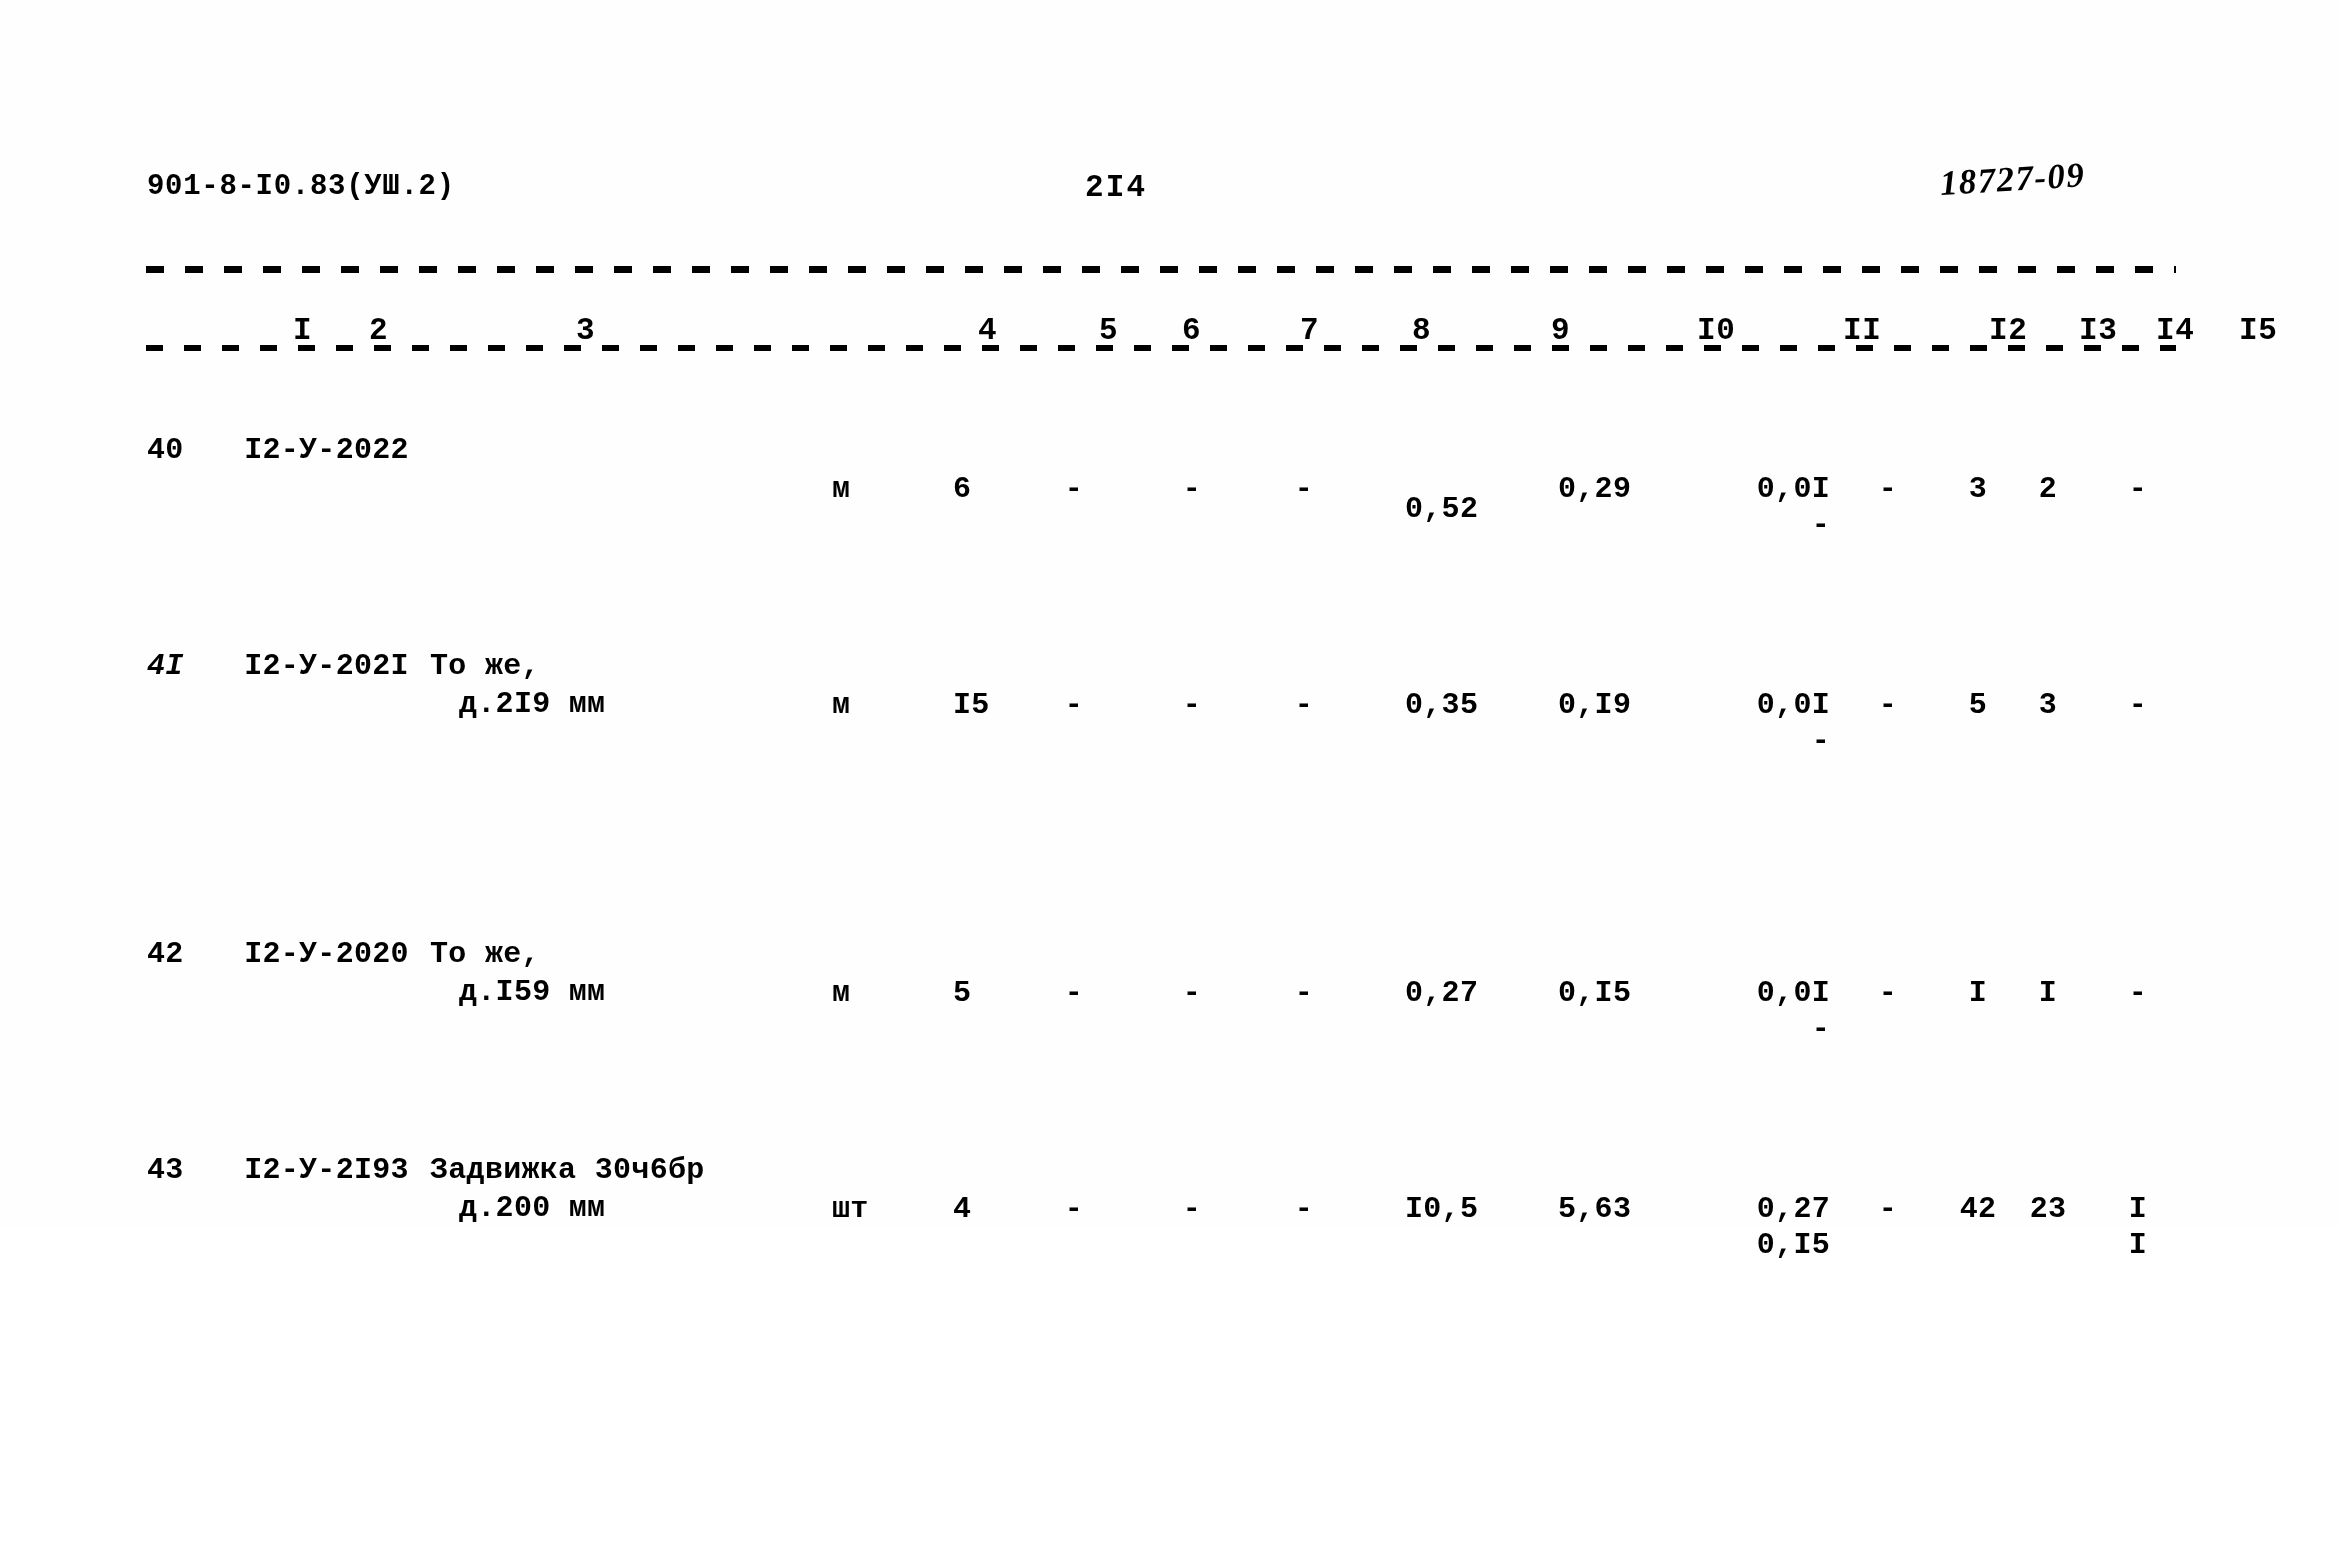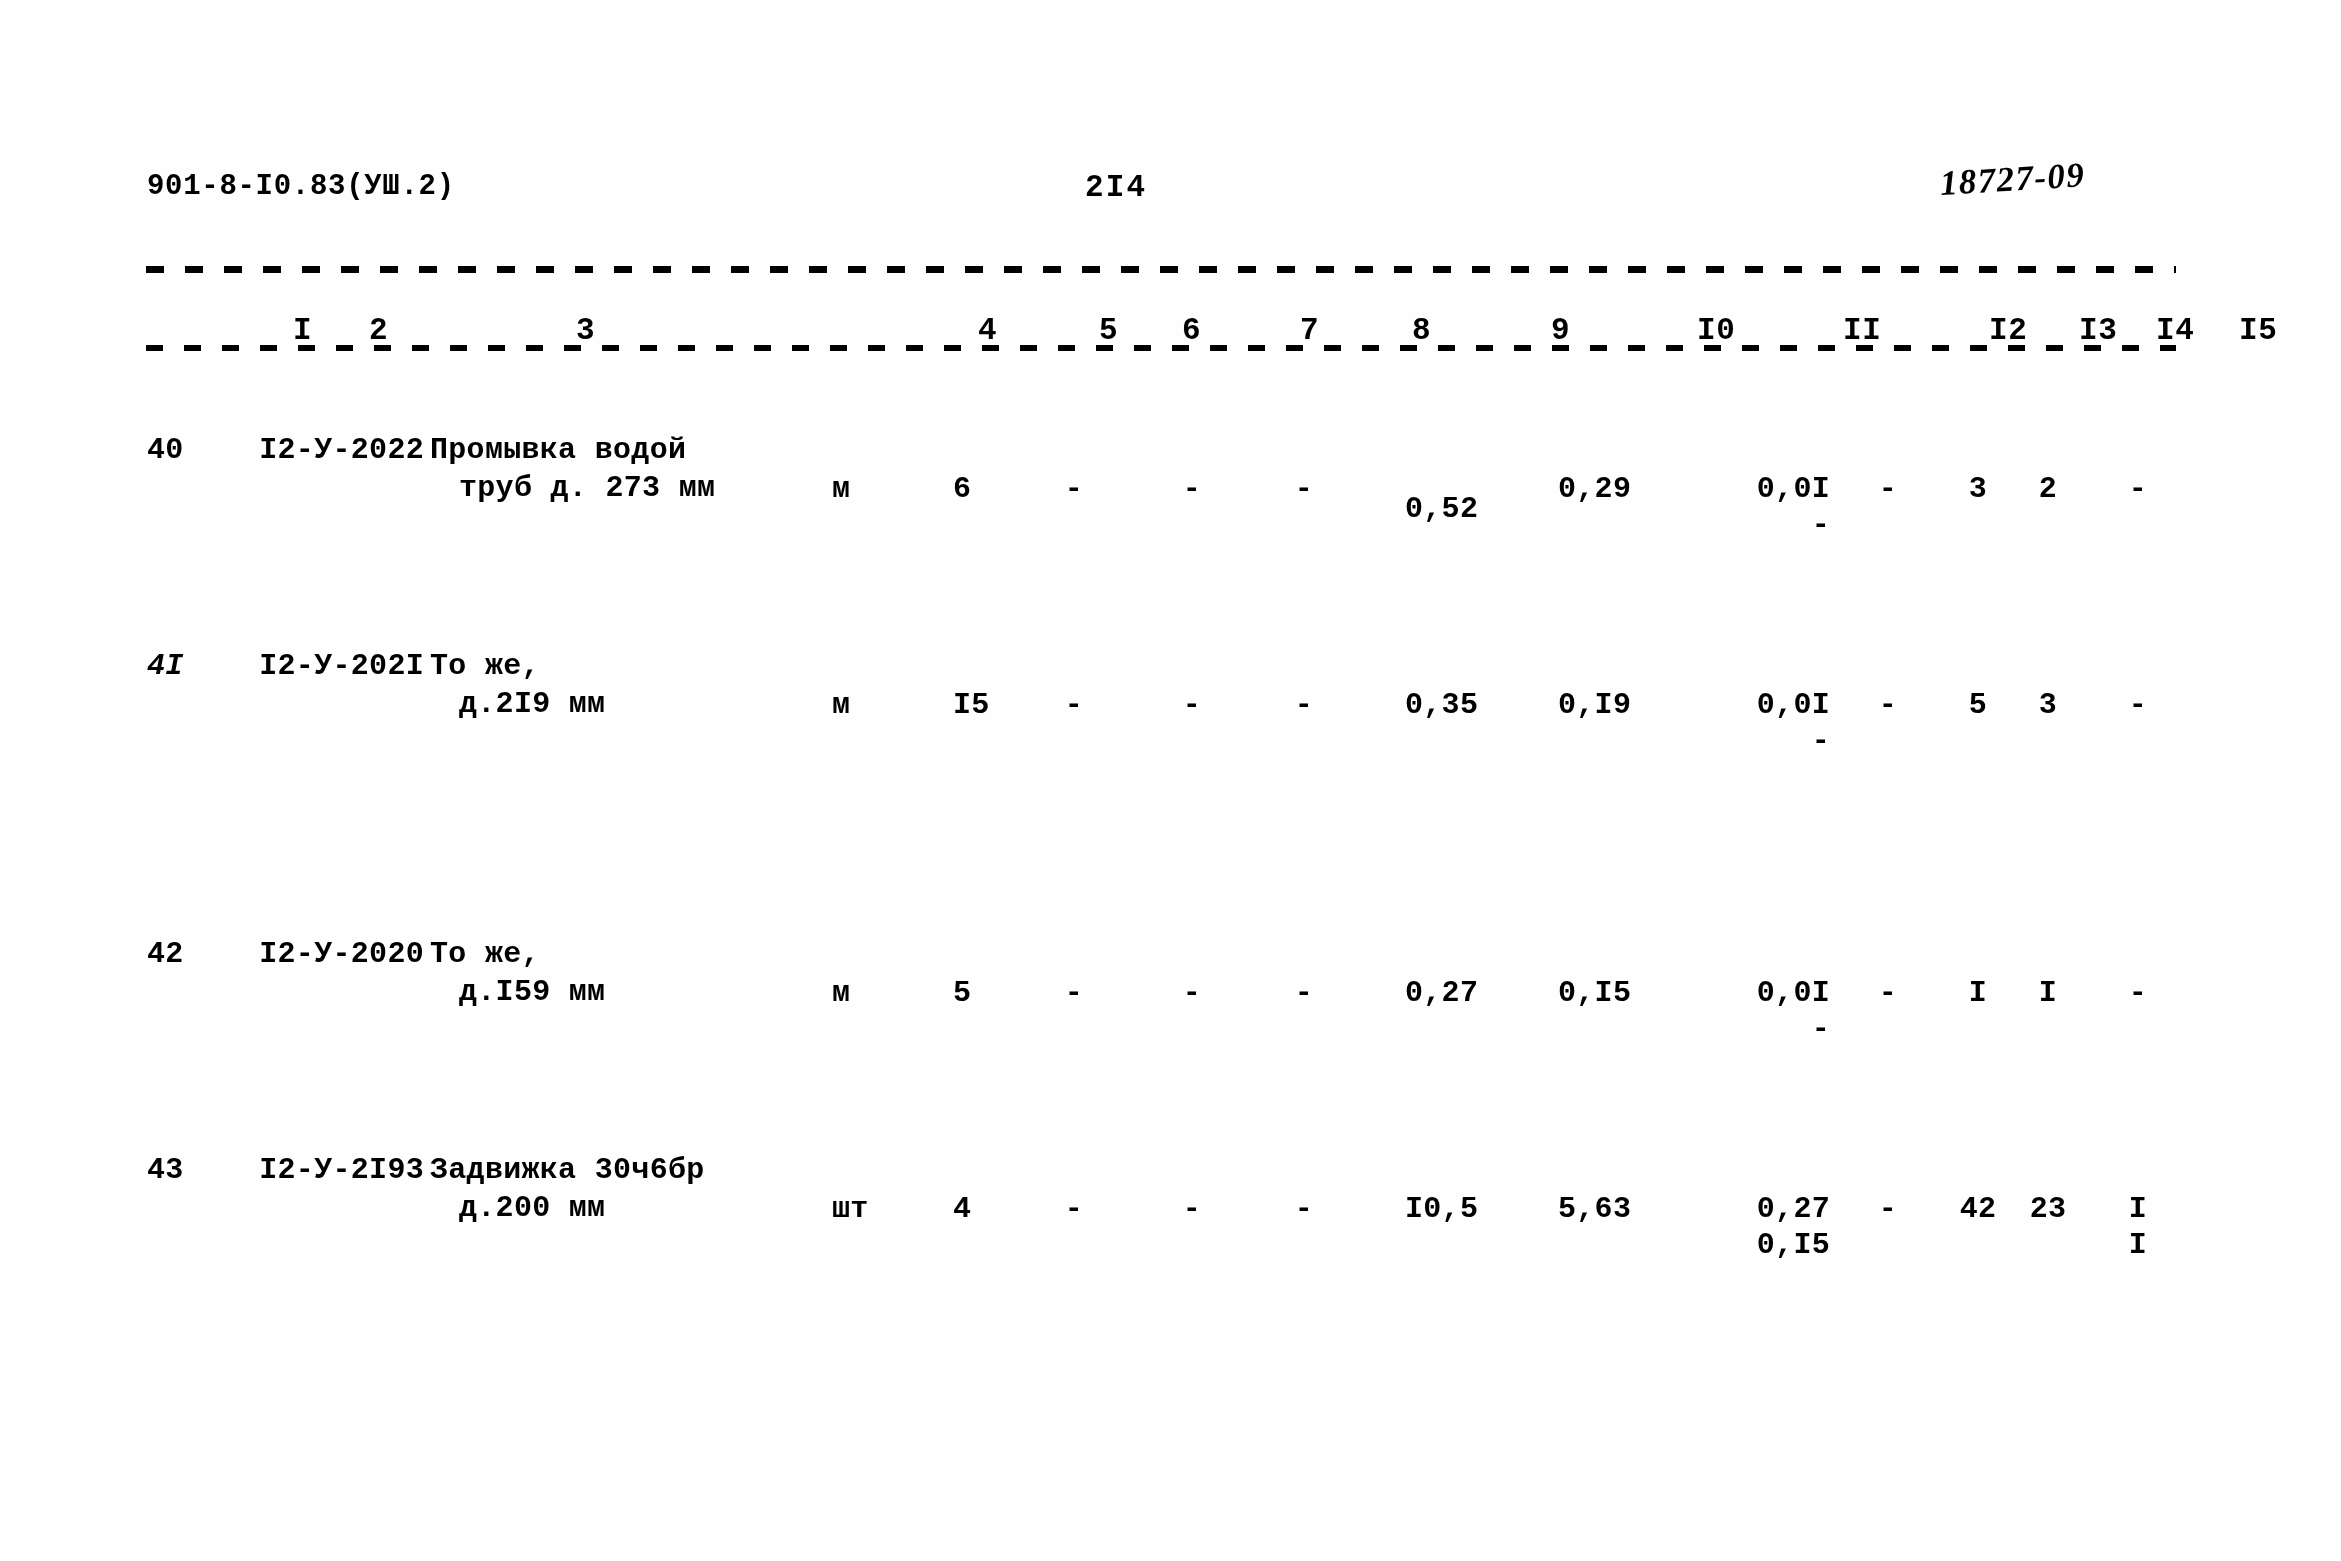--- a/index.html
+++ b/index.html
@@ -109,21 +109,21 @@
     font-weight: 700;
     white-space: pre;
     letter-spacing: 0.3px;
   }
   .cell.stack {
     line-height: 38px;
   }
 
   
   .c1  { left: 147px;  width: 76px; text-align: left; }
-  .c2  { left: 229px;  width: 195px; text-align: right; }
+  .c2  { left: 229px;  width: 195px; text-align: center; }
   .c3  { left: 430px;  width: 362px; text-align: left; }
   .c4  { left: 832px; width: 76px; text-align: left; }
   .c5  { left: 953px; width: 76px; text-align: left; }
   .c6  { left: 1036px; width: 76px; text-align: center; }
   .c7  { left: 1154px; width: 76px; text-align: center; }
   .c8  { left: 1266px; width: 76px; text-align: center; }
   .c9  { left: 1405px; width: 118px; text-align: left; }
   .c10 { left: 1558px; width: 118px; text-align: left; }
   .c11 { left: 1705px; width: 125px; text-align: right; }
   .c12 { left: 1850px; width: 76px; text-align: center; }
@@ -170,21 +170,20 @@
       <div class="colnum" style="left: 1933px;">I3</div>
       <div class="colnum" style="left: 2010px;">I4</div>
       <div class="colnum" style="left: 2093px;">I5</div>
     </div>
   <div id="colnum-underline"></div>
 
   <div id="table-body">
       <div class="row" style="top: 431px; padding-left: 10px;">
         <div class="cell c1" style="top: 0px;">40</div>
         <div class="cell c2" style="top: 0px;">I2-У-2022</div>
-        <div class="cell c3 stack" style="top: 0px;"><div>Промывка водой</div><div class="indent2">труб д. 273 мм</div></div>
         <div class="cell c4" style="top: 39px;">м</div>
         <div class="cell c5" style="top: 39px;">6</div>
         <div class="cell c6" style="top: 39px;">-</div>
         <div class="cell c7" style="top: 39px;">-</div>
         <div class="cell c8" style="top: 39px;">-</div>
         <div class="cell c9" style="top: 39px; margin-top: 20px;">0,52</div>
         <div class="cell c10" style="top: 39px;">0,29</div>
         <div class="cell c11" style="top: 39px;">0,0I</div>
         <div class="cell c11" style="top: 75px;">-</div>
         <div class="cell c12" style="top: 39px;">-</div>

